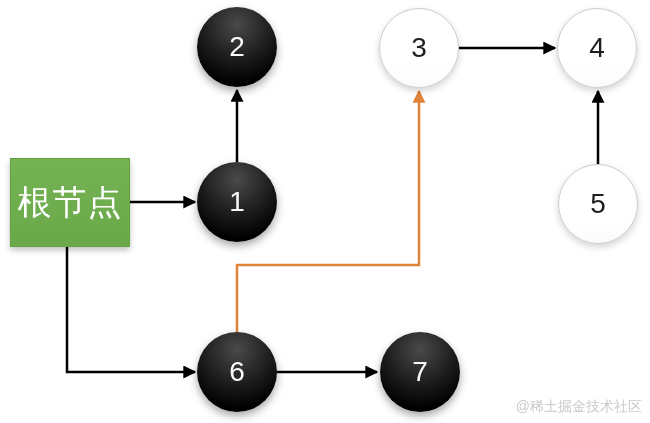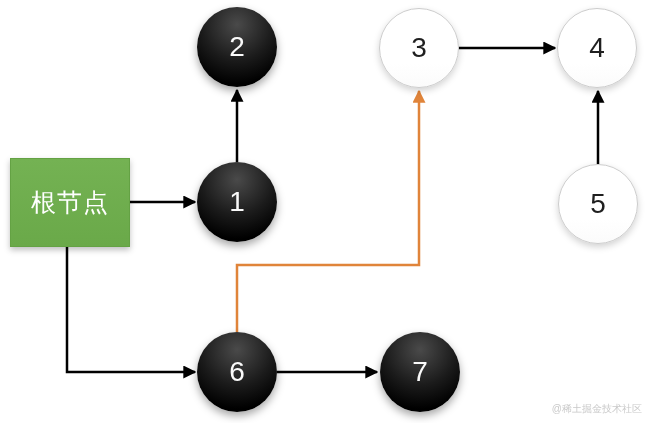--- a/index.html
+++ b/index.html
@@ -32,21 +32,21 @@
   }
   .root-rect {
     left: 10px;
     top: 158px;
     width: 120px;
     height: 89px;
     background: linear-gradient(180deg, #74b253 0%, #6aa949 100%);
     border: 1px solid #64a244;
     box-shadow: 0 3px 6px rgba(0,0,0,0.25);
     color: #ffffff;
-    font-size: 25px;
+    font-size: 34px;
     letter-spacing: 1px;
   }
   .circle {
     width: 80px;
     height: 80px;
     border-radius: 50%;
     font-size: 28px;
   }
   .circle.black {
     background: radial-gradient(circle at 50% 22%, #4a4a4a 0%, #1b1b1b 48%, #000000 80%);
@@ -65,21 +65,21 @@
   .node-4 { left: 557px; top: 8px;   }
   .node-5 { left: 558px; top: 164px; }
   .node-6 { left: 197px; top: 332px; }
   .node-7 { left: 380px; top: 332px; }
   .watermark {
     position: absolute;
     right: 8px;
     bottom: 7px;
     z-index: 3;
     color: #c9c9c9;
-    font-size: 10px;
+    font-size: 14px;
   }
 </style>
 </head>
 <body>
 
 <div class="canvas">
 
   <svg class="edges-layer" width="650" height="423" viewBox="0 0 650 423" xmlns="http://www.w3.org/2000/svg">
     <defs>
       <marker id="ah-black" viewBox="0 0 10 10" refX="9" refY="5" markerWidth="5.2" markerHeight="5.2" orient="auto-start-reverse">

